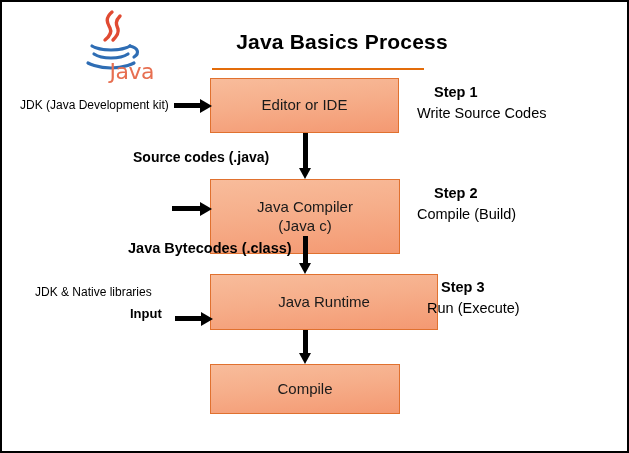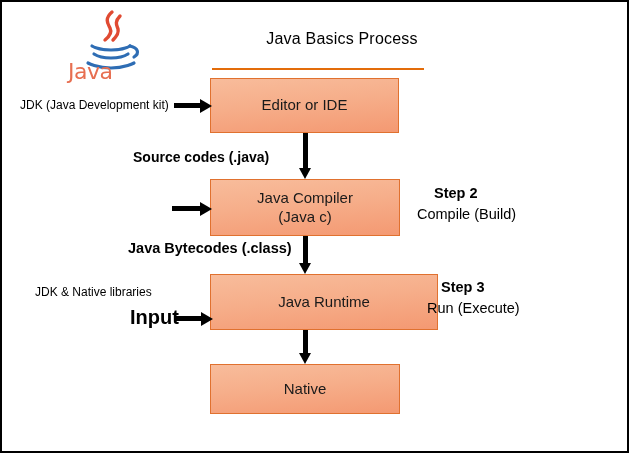--- a/index.html
+++ b/index.html
@@ -20,22 +20,22 @@
     overflow: hidden;
   }
 
   
   #title {
     position: absolute;
     left: 210px;
     top: 28px;
     width: 260px;
     text-align: center;
-    font-size: 16px;
-    font-weight: normal;
+    font-size: 21px;
+    font-weight: bold;
     color: #000000;
     letter-spacing: 0.2px;
     white-space: nowrap;
   }
   #title-rule {
     position: absolute;
     left: 210px;
     top: 66px;
     width: 212px;
     height: 2px;
@@ -48,21 +48,21 @@
     left: 66px;
     top: 6px;
     width: 86px;
     height: 78px;
   }
   #java-wordmark {
     position: absolute;
     left: 66px;
     top: 57px;
     width: 86px;
-    text-align: left;
+    text-align: right;
     font-size: 22px;
     color: #E76F51;
     font-family: "DejaVu Sans", sans-serif;
     letter-spacing: -0.5px;
   }
 
   
   .pbox {
     position: absolute;
     box-sizing: border-box;
@@ -73,21 +73,21 @@
     flex-direction: column;
     align-items: center;
     justify-content: center;
     font-size: 15px;
     line-height: 1.25;
     text-align: center;
   }
   .pbox .sub { font-size: 15px; }
 
   #box-editor   { left: 208px; top: 76px;  width: 189px; height: 55px; }
-  #box-compiler { left: 208px; top: 177px; width: 190px; height: 57px; }
+  #box-compiler { left: 208px; top: 177px; width: 190px; height: 75px; }
   #box-runtime  { left: 208px; top: 272px; width: 228px; height: 56px; }
   #box-output   { left: 208px; top: 362px; width: 190px; height: 50px; }
 
   
   .arrow-v {
     position: absolute;
     left: 297px;
     width: 12px;
     background: transparent;
   }
@@ -150,21 +150,21 @@
     position: absolute;
     font-size: 12.5px;
     color: #000000;
     white-space: nowrap;
   }
 
   #label-jdk        { left: 18px;  top: 96px;  font-size: 12px; text-align: right; }
   #label-sourcecode { left: 131px; top: 147px; font-size: 14px; font-weight: bold; }
   #label-bytecode   { left: 126px; top: 238px; font-size: 14.5px; font-weight: bold; }
   #label-nativelibs { left: 33px;  top: 283px; font-size: 12px; }
-  #label-input      { left: 128px; top: 304px; font-size: 20px; font-weight: bold; }
+  #label-input      { left: 128px; top: 304px; font-size: 13px; font-weight: bold; }
 
   
   .step {
     position: absolute;
     color: #000000;
     white-space: nowrap;
   }
   .step .num {
     font-size: 14.5px;
     font-weight: bold;
@@ -214,21 +214,21 @@
   <div class="pbox" id="box-compiler">
     <span>Java Compiler</span>
     <span class="sub">(Java c)</span>
   </div>
 
   <div class="pbox" id="box-runtime">
     <span>Java Runtime</span>
   </div>
 
   <div class="pbox" id="box-output">
-    <span>Native</span>
+    <span>Compile</span>
   </div>
 
   <div class="arrow-v" id="arrow-editor-compiler">
     <div class="shaft"></div>
     <div class="head"></div>
   </div>
   <div class="arrow-v" id="arrow-compiler-runtime">
     <div class="shaft"></div>
     <div class="head"></div>
   </div>
@@ -249,20 +249,24 @@
     <div class="shaft"></div>
     <div class="head"></div>
   </div>
 
   <div class="lbl" id="label-jdk">JDK (Java Development kit)</div>
   <div class="lbl" id="label-sourcecode">Source codes (.java)</div>
   <div class="lbl" id="label-bytecode">Java Bytecodes (.class)</div>
   <div class="lbl" id="label-nativelibs">JDK &amp; Native libraries</div>
   <div class="lbl" id="label-input">Input</div>
 
+  <div class="step" id="step-1">
+    <span class="num">Step 1</span>
+    <span class="desc">Write Source Codes</span>
+  </div>
   <div class="step" id="step-2">
     <span class="num">Step 2</span>
     <span class="desc">Compile (Build)</span>
   </div>
   <div class="step" id="step-3">
     <span class="num">Step 3</span>
     <span class="desc">Run (Execute)</span>
   </div>
 
 </div>

